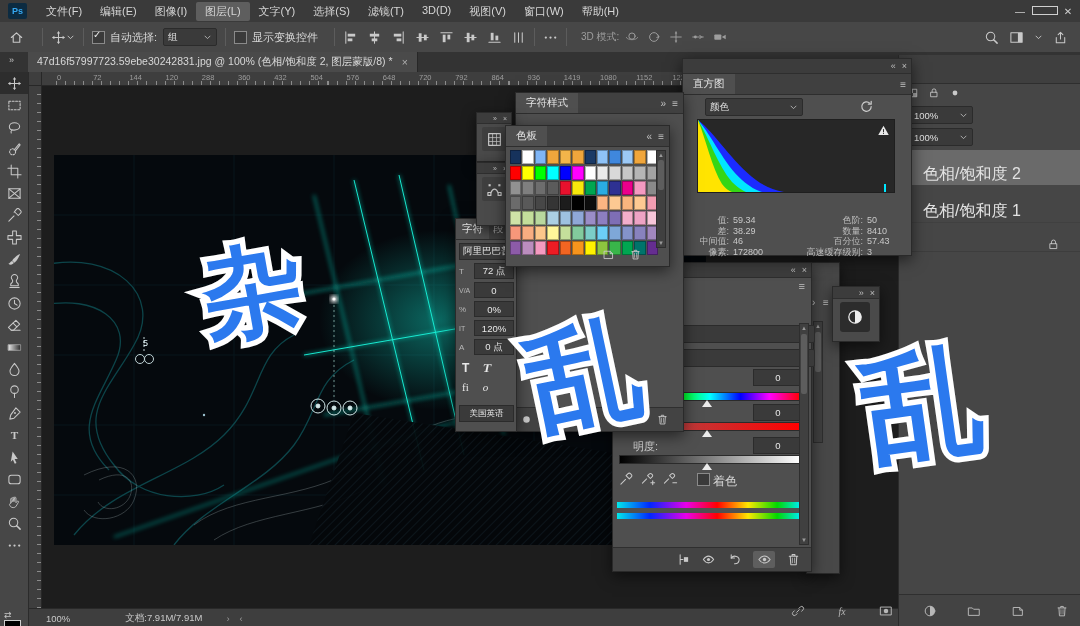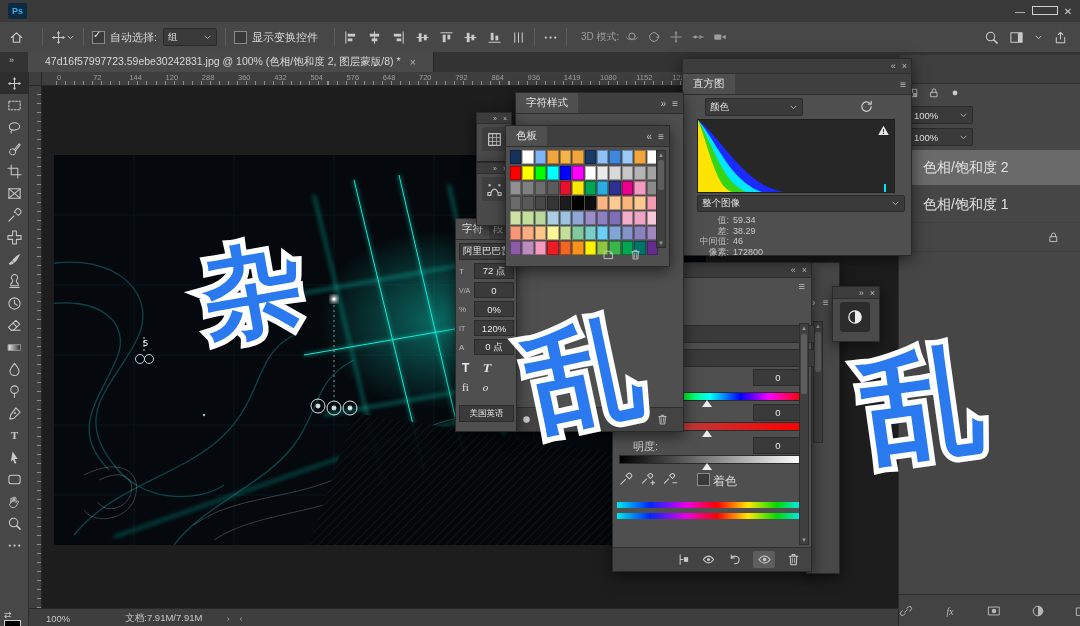--- a/index.html
+++ b/index.html
@@ -20,21 +20,21 @@
   
   .optbar{left:0;top:22px;width:1080px;height:30px;background:#474747;display:flex;align-items:center;border-bottom:1px solid #272727}
   .vdiv{width:1px;height:18px;background:#5c5c5c;margin:0 8px}
   .chk{width:11px;height:11px;border:1px solid #8a8a8a;background:#3a3a3a;margin-right:5px;position:relative}
   .chk.on::after{content:"✓";position:absolute;left:0px;top:-3px;font-size:10px;color:#e8e8e8}
   .dd{background:#3a3a3a;border:1px solid #2b2b2b;border-radius:2px;display:flex;align-items:center;padding:0 4px;font-size:9.5px;color:#e0e0e0}
   .dd .chev{width:9px;height:9px;margin-left:auto;color:#b5b5b5}
   
   .tabbar{left:0;top:52px;width:1080px;height:20px;background:#333333}
   .doctab{position:absolute;left:28px;top:0;height:20px;background:#4a4a4a;display:flex;align-items:center;
-          padding:0 17px;font-size:10.5px;color:#d8d8d8;border-right:1px solid #272727}
+          padding:0 9px;font-size:10.5px;color:#d8d8d8;border-right:1px solid #272727}
   .doctab .close{margin-left:9px;color:#b0b0b0}
   
   .toolcol{left:0;top:72px;width:28px;height:554px;background:#474747;border-right:1px solid #2b2b2b}
   .tool{width:28px;height:22px;display:flex;align-items:center;justify-content:center}
   .tool.sel{background:#2d2d2d}
   
   .pasteboard{left:28px;top:85px;width:1052px;height:523px;background:#1d1d1d}
   .hruler{left:28px;top:72px;width:877px;height:13px;background:#3e3e3e;border-bottom:1px solid #272727;overflow:hidden}
   .rlabel{position:absolute;top:1px;font-size:7.5px;color:#9d9d9d;transform:translateX(1px)}
   .vruler{left:28px;top:85px;width:13px;height:523px;background:#3e3e3e;border-right:1px solid #272727}
@@ -57,39 +57,52 @@
            display:flex;align-items:center}
   .sw{border:1px solid rgba(0,0,0,.3)}
   .hrow{display:flex;font-size:9px;color:#c9c9c9;line-height:10.5px}
   .hrow .lb{text-align:right;margin-right:4px;color:#bdbdbd}
   .thumbtri{position:absolute;width:0;height:0;border-left:5px solid transparent;border-right:5px solid transparent;border-bottom:7px solid #ececec}
   .scroll{position:absolute;background:#404040;border:1px solid #2e2e2e}
   .scroll .th{position:absolute;left:1px;right:1px;background:#5d5d5d;border-radius:2px}
   .arr{position:absolute;left:0;right:0;text-align:center;font-size:6px;color:#9a9a9a}
   
   .dock{left:898px;top:55px;width:182px;height:571px;background:#464646;border-left:1px solid #2b2b2b}
-  .layerrow{position:absolute;left:0;width:182px;display:flex;align-items:center;font-size:14px;color:#e2e2e2}
+  .layerrow{position:absolute;left:0;width:182px;display:flex;align-items:flex-end;font-size:16px;color:#e2e2e2}
   
   .statusbar{left:28px;top:608px;width:877px;height:18px;background:#3e3e3e;border-top:1px solid #292929;
              display:flex;align-items:center;font-size:9.5px;color:#c9c9c9}
   
   .meme-layer{position:absolute;left:0;top:0;width:1080px;height:626px;z-index:100;pointer-events:none}
   .meme{position:absolute;font-weight:900;color:#2b79ee;line-height:1;white-space:nowrap;
         font-family:"DejaVu Sans",sans-serif}
   .meme::before{content:attr(data-text);position:absolute;left:0;top:0;z-index:-1;color:#2b79ee;
         -webkit-text-stroke:11px #ffffff}
   .glyph{color:#c4c4c4}
 </style>
 </head>
 <body>
 
 <div class="app">
 
   <div class="menubar abs">
     <div class="pslogo">Ps</div>
+    <div style="display:flex">
+        <div class="menu-item">文件(F)</div>
+        <div class="menu-item">编辑(E)</div>
+        <div class="menu-item">图像(I)</div>
+        <div class="menu-item active">图层(L)</div>
+        <div class="menu-item">文字(Y)</div>
+        <div class="menu-item">选择(S)</div>
+        <div class="menu-item">滤镜(T)</div>
+        <div class="menu-item">3D(D)</div>
+        <div class="menu-item">视图(V)</div>
+        <div class="menu-item">窗口(W)</div>
+        <div class="menu-item">帮助(H)</div>
+      </div>
     <div class="wctrl">
       <span>—</span>
       <span><span class="maxbox"></span></span>
       <span>✕</span>
     </div>
   </div>
 
   <div class="optbar abs">
     <span class="ico" style="margin:0 10px 0 9px">
         <svg viewBox="0 0 16 16" fill="none" stroke="currentColor" stroke-width="1.1" stroke-linecap="round" stroke-linejoin="round">
@@ -605,21 +618,21 @@
         </div>
       </div>
     <div class="layerrow" style="top:168px;height:28px;border-bottom:1px solid #3d3d3d">
       <span class="ico" style="margin-left:148px;width:13px;height:13px">
           <svg viewBox="0 0 16 16" fill="none" stroke="currentColor" stroke-width="1.1" stroke-linecap="round" stroke-linejoin="round">
             <rect x="4" y="7" width="8" height="6"></rect>
             <path d="M5.5 7V5a2.5 2.5 0 015 0v2"></path>
           </svg>
         </span>
     </div>
-    <div class="pbotbar" style="height:31px;justify-content:space-between;gap:30px;padding-right:12px">
+    <div class="pbotbar" style="height:31px;justify-content:flex-end;gap:30px;padding-right:12px">
         <span class="ico" style="width: 14px; height: 14px; color: rgb(184, 184, 184);">
           <svg viewBox="0 0 16 16" fill="none" stroke="currentColor" stroke-width="1.1" stroke-linecap="round" stroke-linejoin="round">
             <path d="M6.5 9.5l3-3M7 11l-1.8 1.8a2.3 2.3 0 01-3.2-3.2L3.8 7.8M9 5l1.8-1.8a2.3 2.3 0 013.2 3.2L12.2 8.2"></path>
           </svg>
         </span>
         <span class="ico" style="width: 14px; height: 14px; color: rgb(184, 184, 184);">
           <svg viewBox="0 0 16 16" fill="none" stroke="currentColor" stroke-width="1.1" stroke-linecap="round" stroke-linejoin="round">
             <text x="8" y="12" font-size="11" font-style="italic" text-anchor="middle" fill="currentColor" stroke="none" font-family="Liberation Serif,serif">fx</text>
           </svg>
         </span>
@@ -818,44 +831,54 @@
         <rect x="186" y="64" width="2" height="8" fill="#00e6ff"></rect>
       </svg>
       <span class="ico" style="position:absolute;right:4px;top:4px;width:13px;height:13px;color:#e8e8e8">
           <svg viewBox="0 0 16 16" fill="none" stroke="currentColor" stroke-width="1.1" stroke-linecap="round" stroke-linejoin="round">
             <path d="M8 2l6.5 11.5h-13z" fill="currentColor" stroke="none"></path>
             <rect x="7.4" y="6.3" width="1.2" height="3.8" fill="#2a2a2a" stroke="none"></rect>
             <rect x="7.4" y="11" width="1.2" height="1.2" fill="#2a2a2a" stroke="none"></rect>
           </svg>
         </span>
     </div>
-    <div class="dd" style="position:absolute;left:14px;top:136px;width:198px;height:15px">
-      <span>整个图像</span>
-      <span class="ico chev">
-          <svg viewBox="0 0 16 16" fill="none" stroke="currentColor" stroke-width="1.1" stroke-linecap="round" stroke-linejoin="round">
-            <path d="M3.5 5.5L8 10l4.5-4.5" stroke-width="1.6"></path>
-          </svg>
-        </span>
-    </div>
     <div style="position:absolute;left:4px;top:156px">
         <div class="hrow">
           <span class="lb" style="width: 42px;">值:</span>
           <span>59.34</span>
         </div>
         <div class="hrow">
           <span class="lb" style="width: 42px;">差:</span>
           <span>38.29</span>
         </div>
         <div class="hrow">
           <span class="lb" style="width: 42px;">中间值:</span>
           <span>46</span>
         </div>
         <div class="hrow">
           <span class="lb" style="width: 42px;">像素:</span>
           <span>172800</span>
+        </div>
+      </div>
+    <div style="position:absolute;left:108px;top:156px">
+        <div class="hrow">
+          <span class="lb" style="width: 72px;">色阶:</span>
+          <span>50</span>
+        </div>
+        <div class="hrow">
+          <span class="lb" style="width: 72px;">数量:</span>
+          <span>8410</span>
+        </div>
+        <div class="hrow">
+          <span class="lb" style="width: 72px;">百分位:</span>
+          <span>57.43</span>
+        </div>
+        <div class="hrow">
+          <span class="lb" style="width: 72px;">高速缓存级别:</span>
+          <span>3</span>
         </div>
       </div>
   </div>
 
   <div class="panel" style="left:515px;top:92px;width:167px;height:338px">
     <div class="ptabs">
       <div class="ptab">字符样式</div>
       <div class="pticons">
         <span>»</span>
         <span>≡</span>

